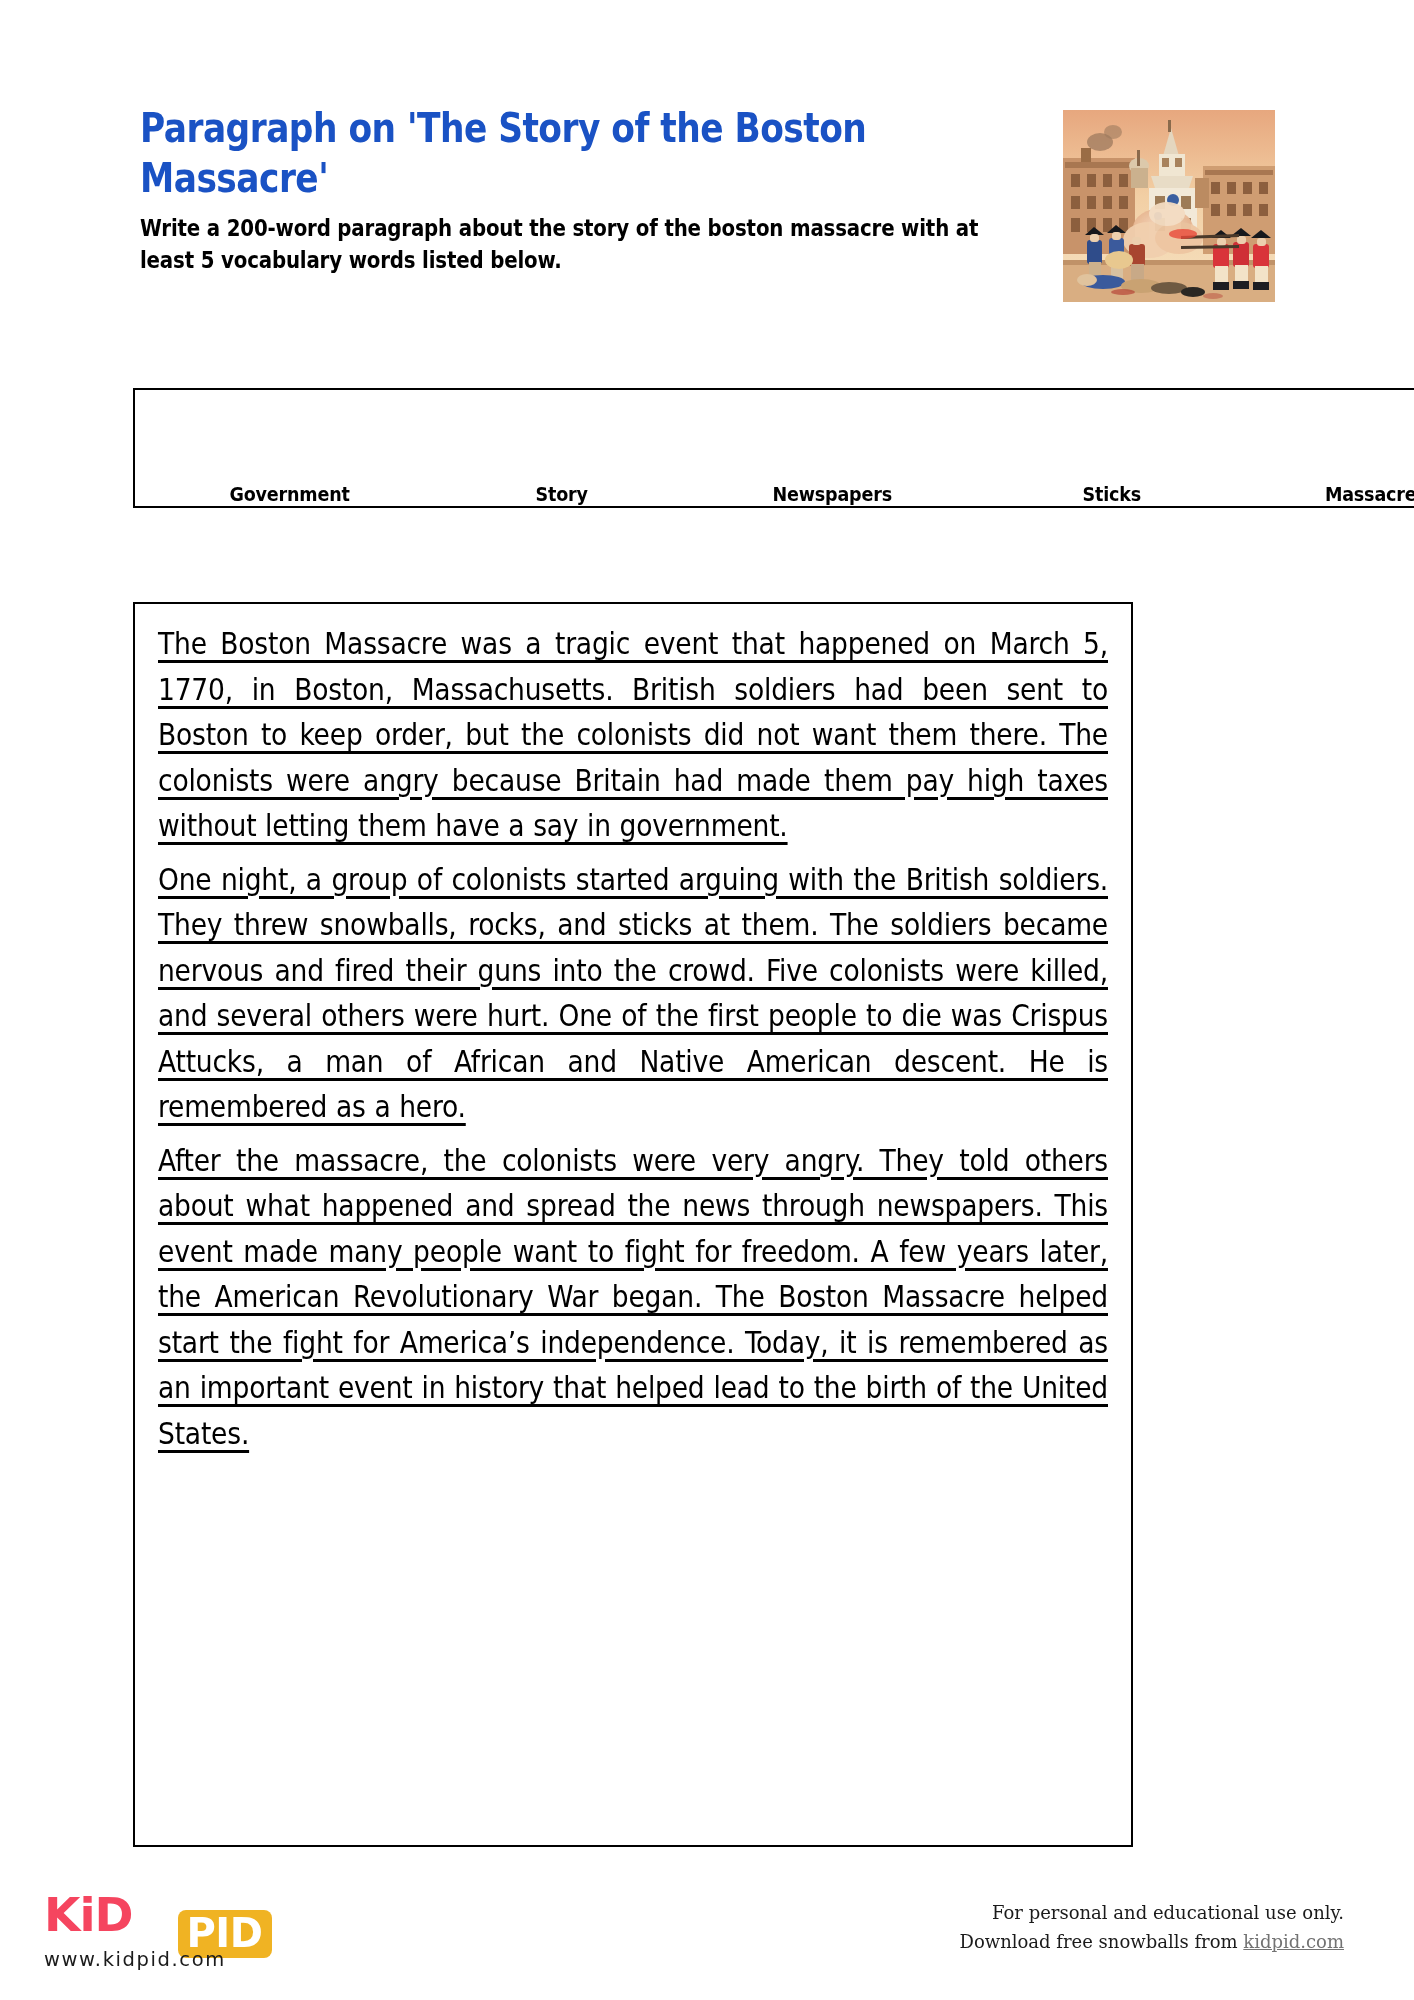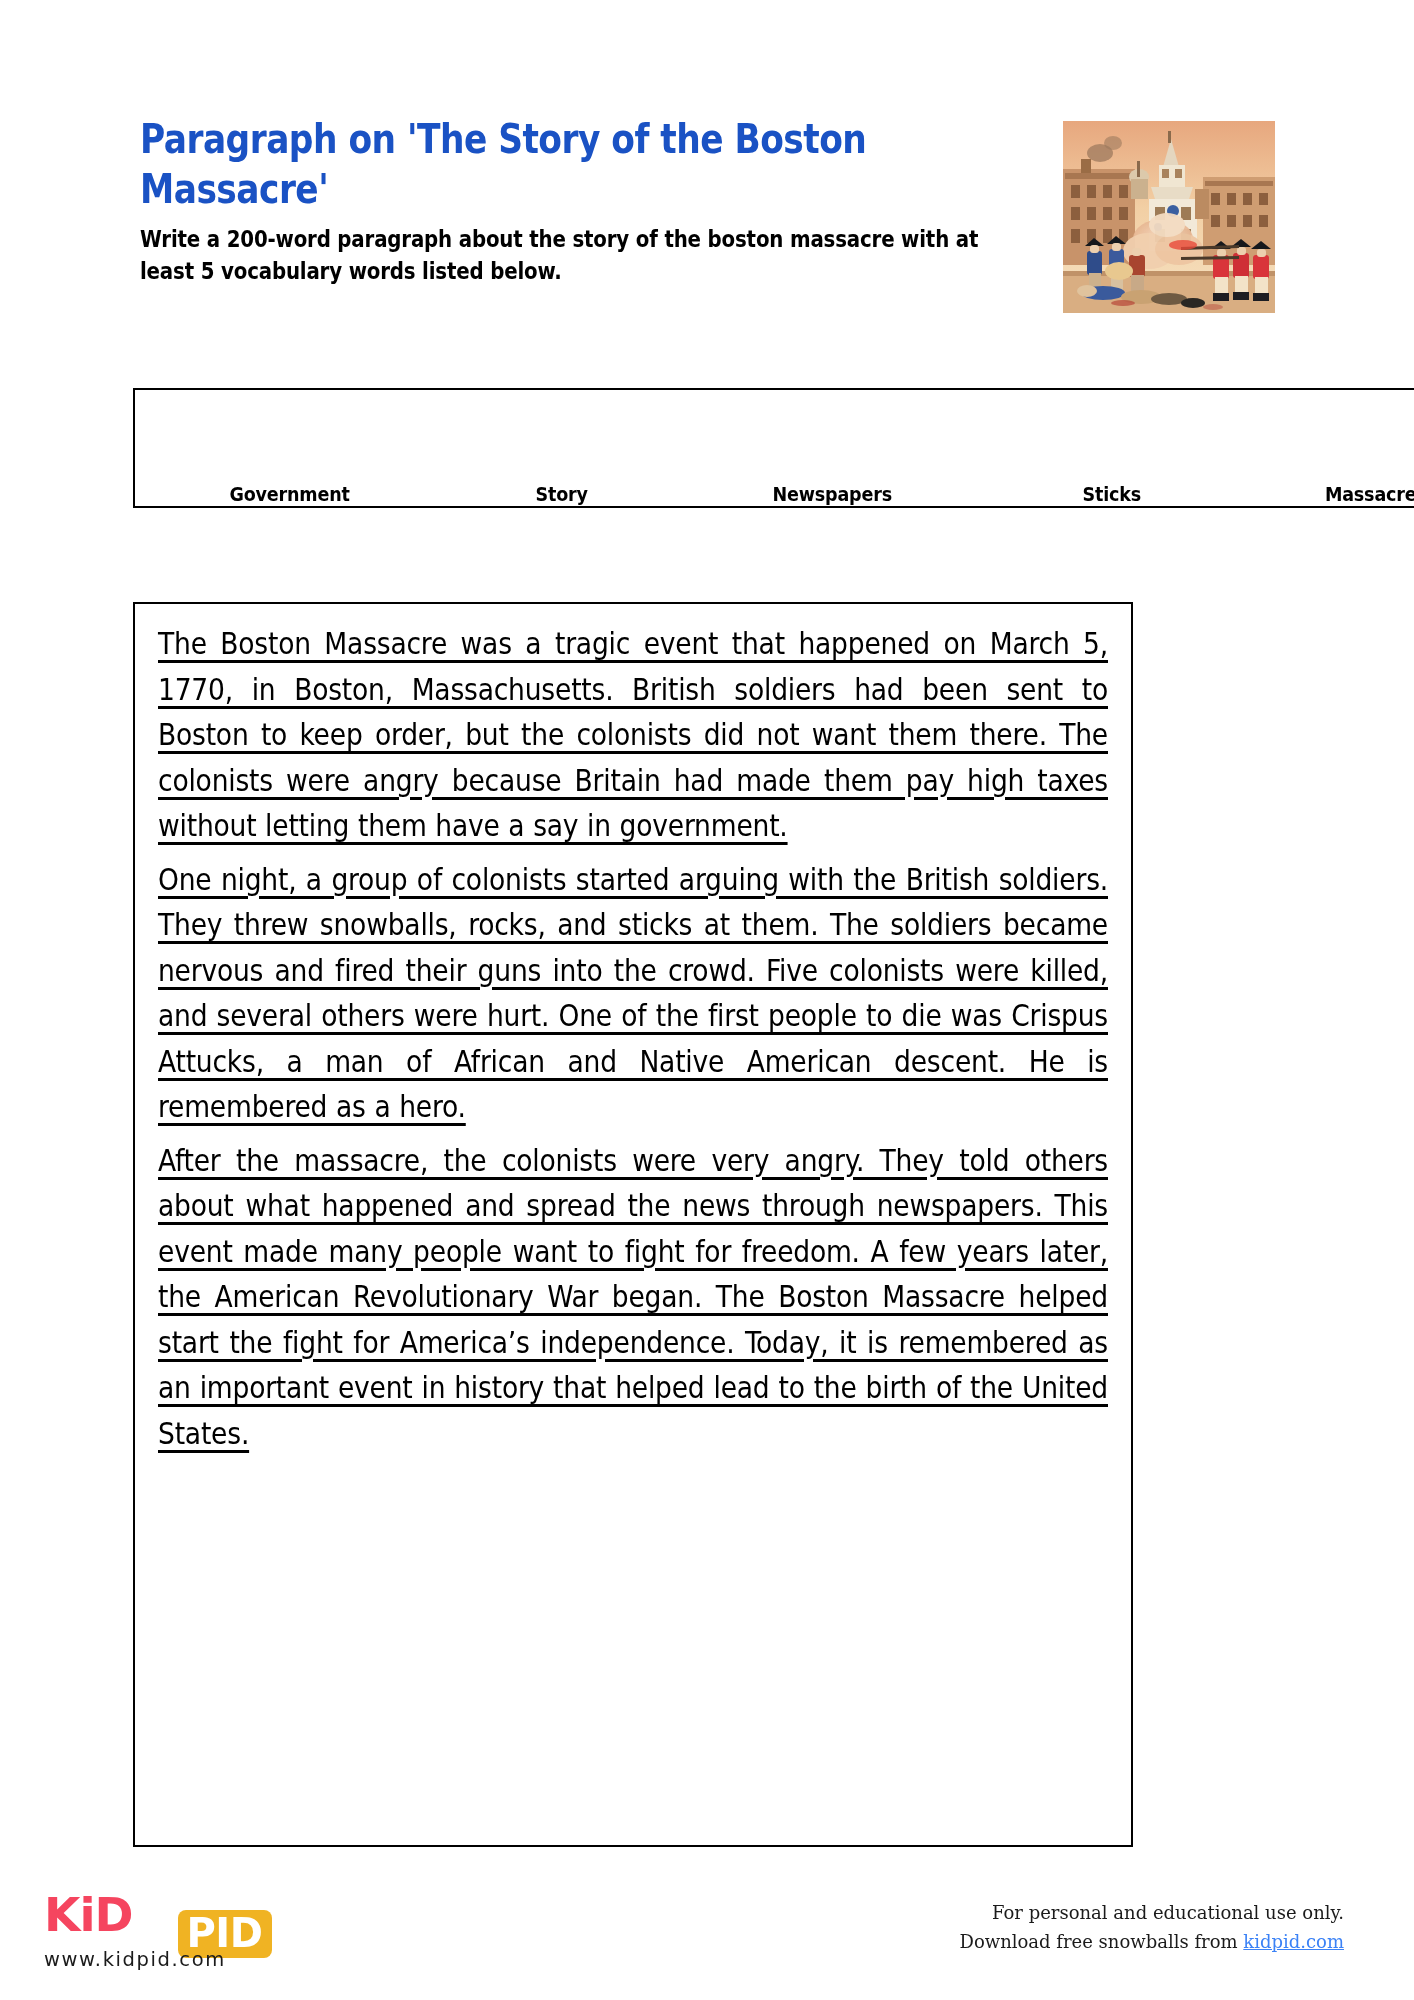--- a/index.html
+++ b/index.html
@@ -18,21 +18,21 @@
   .page {
     position: absolute;
     inset: 0;
     background: #ffffff;
   }
 
   
   .header {
     position: absolute;
     left: 140px;
-    top: 115px;
+    top: 104px;
     width: 1135px;
     height: 215px;
   }
   .header-text {
     position: absolute;
     left: 0;
     top: 0;
     width: 890px;
   }
   .title {
@@ -186,21 +186,21 @@
     right: 70px;
     top: 18px;
     text-align: right;
     font-family: "DejaVu Serif", serif;
     font-size: 18px;
     line-height: 1.62;
     color: #1b1b1b;
   }
   .footer-notes a,
   .footer-link {
-    color: #3b82f6;
+    color: #737373;
     text-decoration: underline;
     text-align: right;
   }
 </style>
 </head>
 <body>
 
 <div class="page">
 
   <div class="header">

